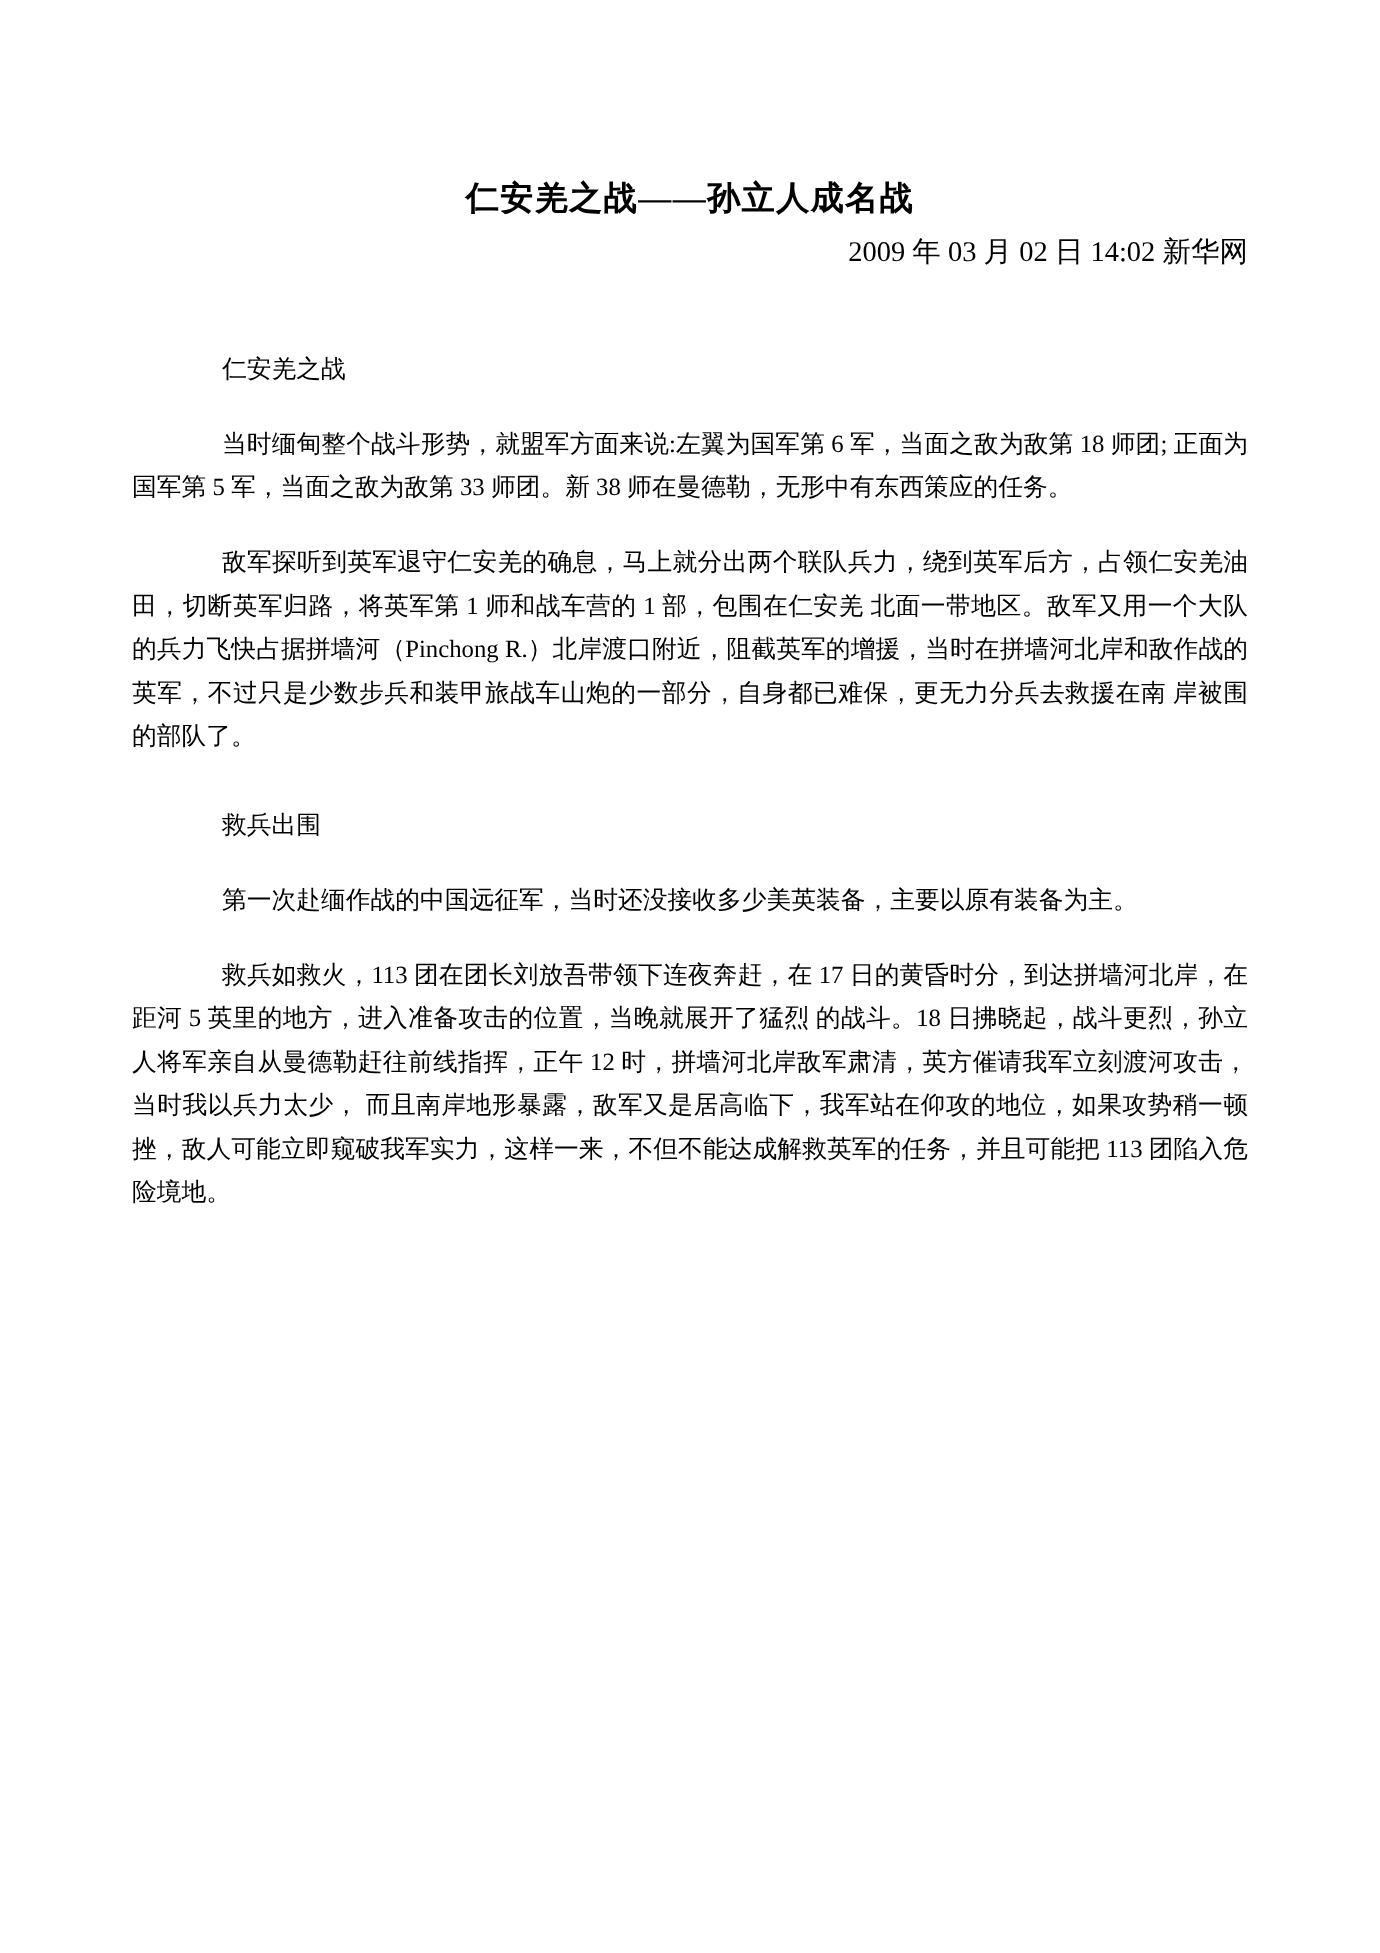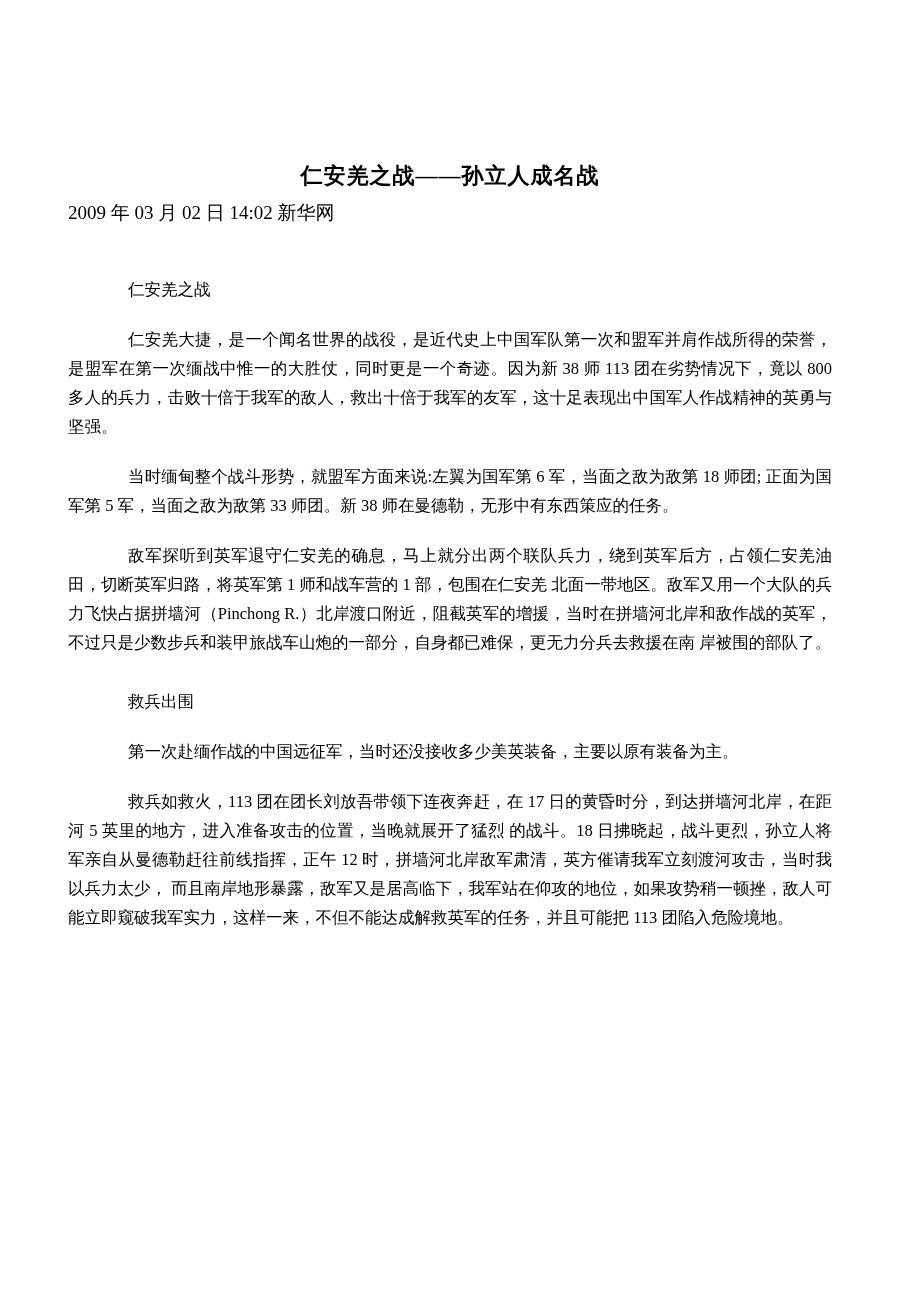--- a/index.html
+++ b/index.html
@@ -11,33 +11,32 @@
     width: 920px;
     height: 1302px;
     overflow: hidden;
     font-family: "Liberation Serif", "DejaVu Serif", serif;
     color: #000000;
   }
   .page {
     box-sizing: border-box;
     width: 920px;
     height: 1162px;
-    padding: 118px 88px 0 68px;
-    margin-top: 44px;
+    padding: 118px 88px 0 88px;
   }
   .doc-title {
     text-align: center;
     font-size: 22px;
     font-weight: bold;
     line-height: 28px;
     margin: 0;
     letter-spacing: 1px;
   }
   .doc-dateline {
-    text-align: left;
+    text-align: right;
     font-size: 19px;
     font-weight: normal;
     line-height: 24px;
     margin: 11px 0 0 0;
   }
   .section-heading {
     font-size: 16.5px;
     font-weight: normal;
     line-height: 29px;
     margin: 30px 0 0 60px;
@@ -56,21 +55,20 @@
 
 <div class="page">
 
   <h1 class="doc-title">仁安羌之战——孙立人成名战</h1>
 
   <div class="doc-dateline">2009 年 03 月 02 日  14:02 新华网</div>
 
   <div class="spacer-after-byline"></div>
 
   <h2 class="section-heading">仁安羌之战</h2>
-  <p class="para">仁安羌大捷，是一个闻名世界的战役，是近代史上中国军队第一次和盟军并肩作战所得的荣誉，是盟军在第一次缅战中惟一的大胜仗，同时更是一个奇迹。因为新 38 师 113 团在劣势情况下，竟以 800 多人的兵力，击败十倍于我军的敌人，救出十倍于我军的友军，这十足表现出中国军人作战精神的英勇与坚强。</p>
 
   <p class="para">当时缅甸整个战斗形势，就盟军方面来说:左翼为国军第 6 军，当面之敌为敌第 18 师团; 正面为国军第 5 军，当面之敌为敌第 33 师团。新 38 师在曼德勒，无形中有东西策应的任务。</p>
   <p class="para">敌军探听到英军退守仁安羌的确息，马上就分出两个联队兵力，绕到英军后方，占领仁安羌油田，切断英军归路，将英军第 1 师和战车营的 1 部，包围在仁安羌 北面一带地区。敌军又用一个大队的兵力飞快占据拼墙河（Pinchong R.）北岸渡口附近，阻截英军的增援，当时在拼墙河北岸和敌作战的英军，不过只是少数步兵和装甲旅战车山炮的一部分，自身都已难保，更无力分兵去救援在南 岸被围的部队了。</p>
 
   <h2 class="section-heading">救兵出围</h2>
   <p class="para">第一次赴缅作战的中国远征军，当时还没接收多少美英装备，主要以原有装备为主。</p>
   <p class="para">救兵如救火，113 团在团长刘放吾带领下连夜奔赶，在 17 日的黄昏时分，到达拼墙河北岸，在距河 5 英里的地方，进入准备攻击的位置，当晚就展开了猛烈 的战斗。18 日拂晓起，战斗更烈，孙立人将军亲自从曼德勒赶往前线指挥，正午 12 时，拼墙河北岸敌军肃清，英方催请我军立刻渡河攻击，当时我以兵力太少，  而且南岸地形暴露，敌军又是居高临下，我军站在仰攻的地位，如果攻势稍一顿挫，敌人可能立即窥破我军实力，这样一来，不但不能达成解救英军的任务，并且可能把 113 团陷入危险境地。</p>
 
 </div>
 

